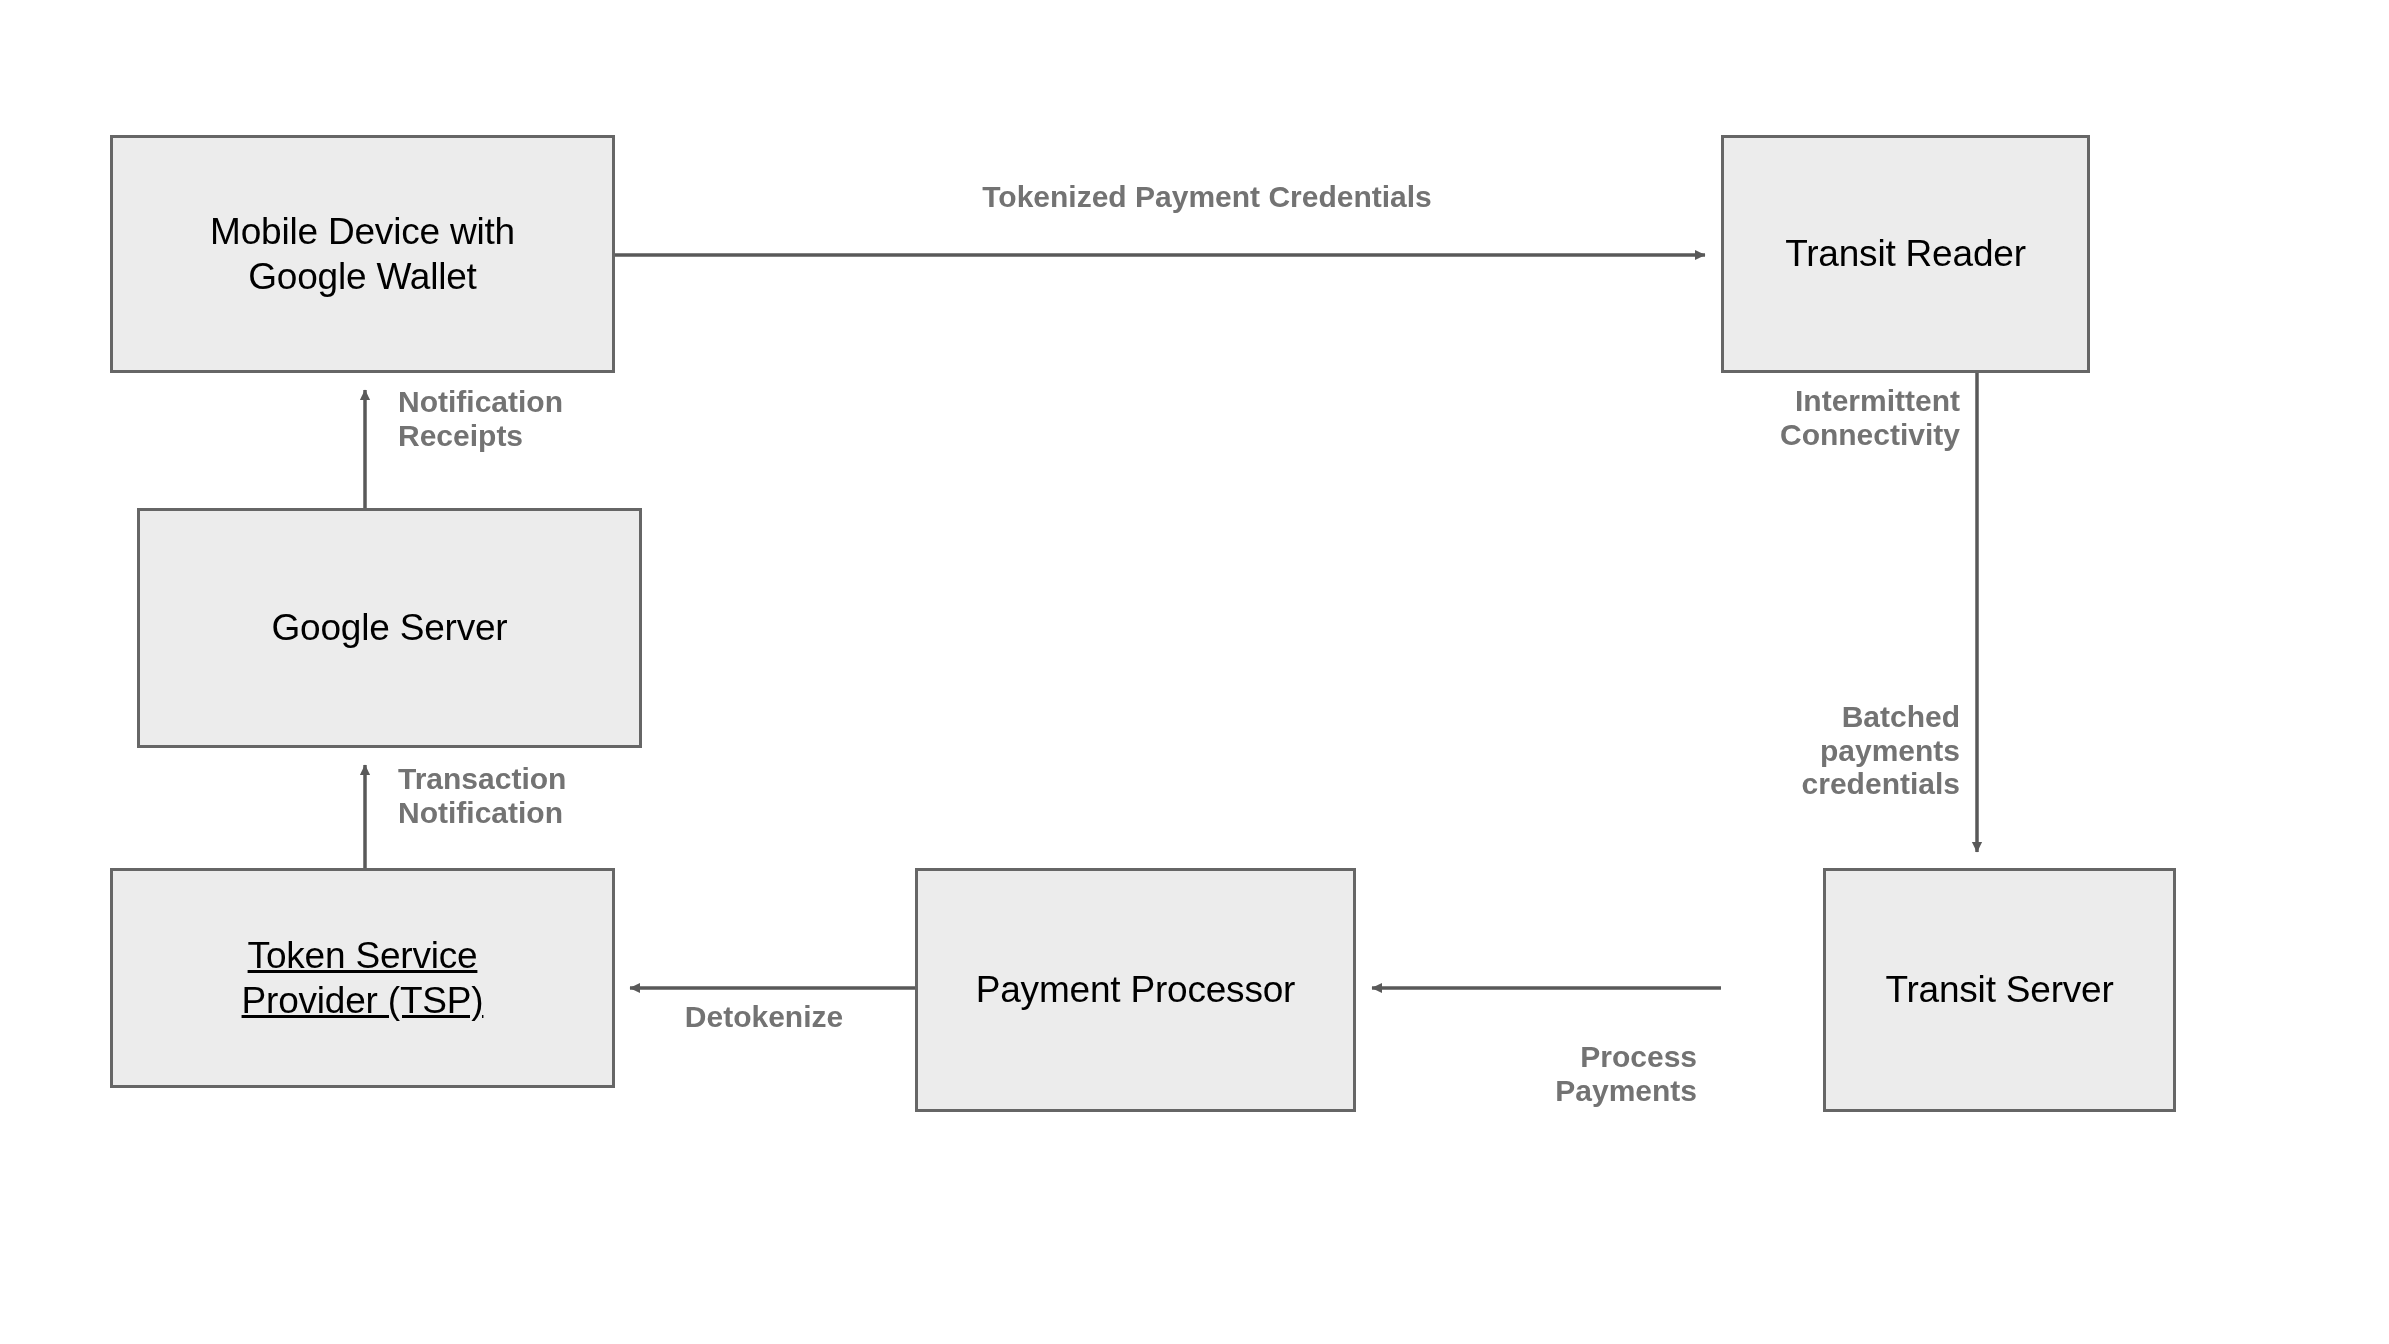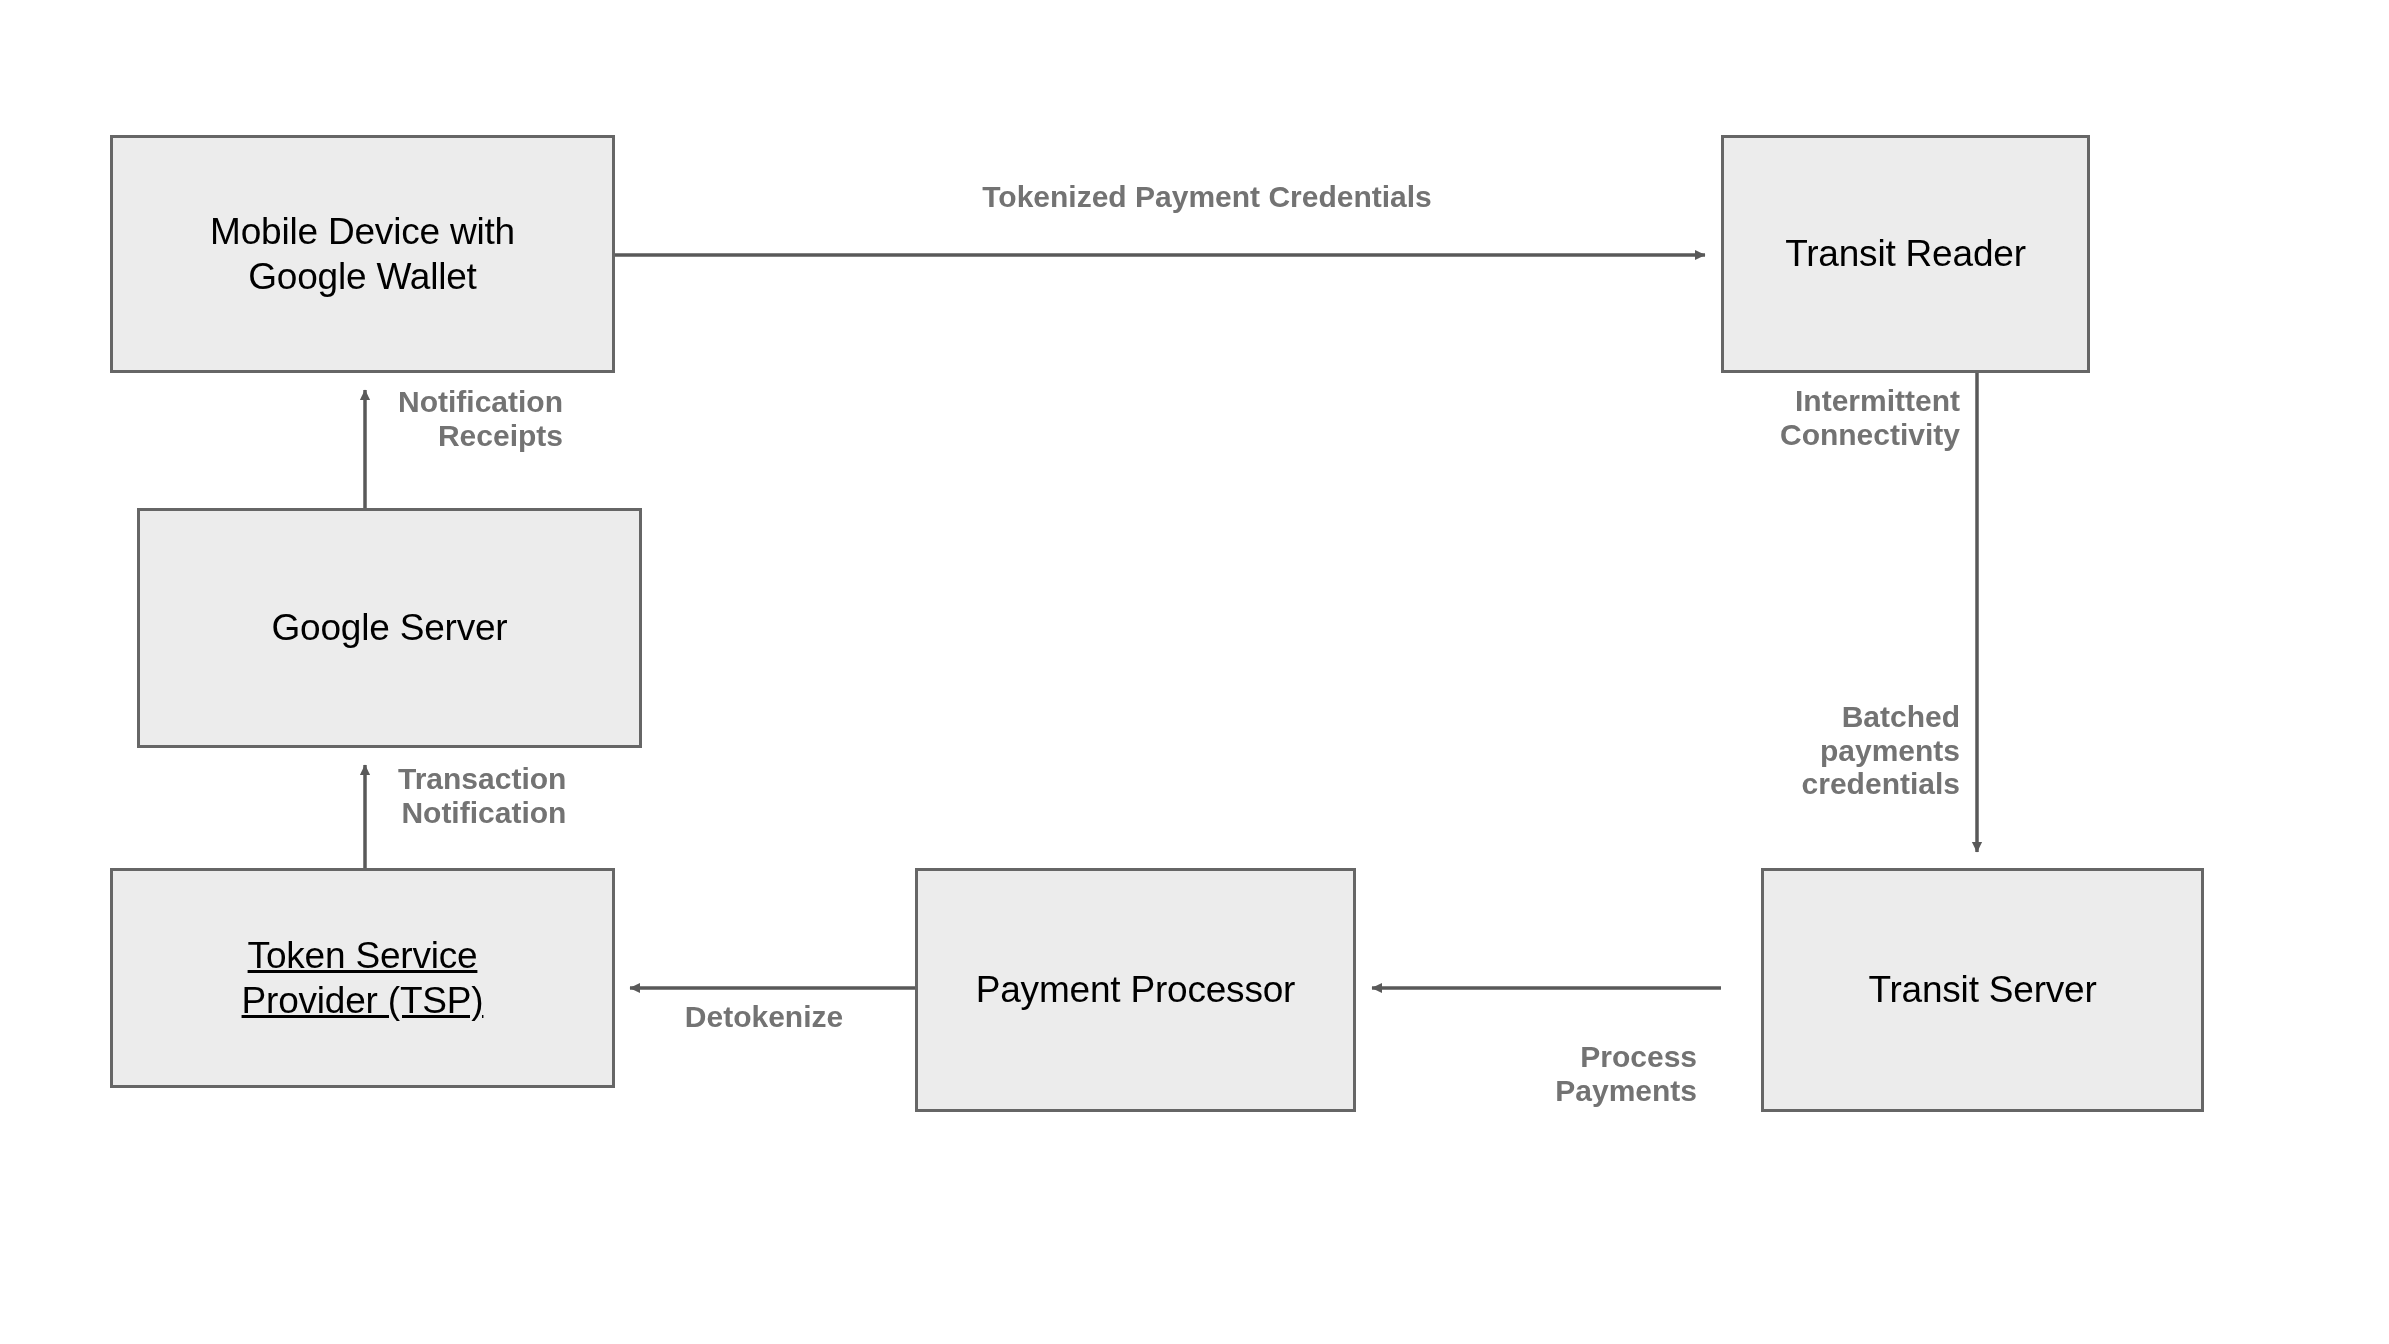--- a/index.html
+++ b/index.html
@@ -49,21 +49,21 @@
   .edge-label {
     position: absolute;
     font-family: "Liberation Sans", sans-serif;
     font-size: 30px;
     font-weight: bold;
     color: #737373;
     line-height: 1.12;
     white-space: pre-line;
   }
   .lbl-center { text-align: center; transform: translateX(-50%); }
-  .lbl-left   { text-align: right; }
+  .lbl-left   { text-align: left; }
   .lbl-right  { text-align: right; transform: translateX(-100%); }
 </style>
 </head>
 <body>
 
 <div id="canvas">
 
   <svg id="edges" viewBox="0 0 2389 1344" width="2389" height="1344" xmlns="http://www.w3.org/2000/svg">
     <defs>
       <marker id="arrowRight" markerWidth="11" markerHeight="11" refX="10" refY="5.5" orient="auto" markerUnits="userSpaceOnUse">
@@ -108,21 +108,21 @@
 
   <div class="node" style="left:110px; top:868px; width:505px; height:220px;text-decoration:underline;">
     <span class="node-label">Token Service
 Provider (TSP)</span>
   </div>
 
   <div class="node" style="left:915px; top:868px; width:441px; height:244px;">
     <span class="node-label">Payment Processor</span>
   </div>
 
-  <div class="node" style="left:1761px; top:868px; width:443px; height:244px;">
+  <div class="node" style="left:1823px; top:868px; width:353px; height:244px;">
     <span class="node-label">Transit Server</span>
   </div>
 
   <div class="edge-label lbl-center" style="left:1207px; top:180px;">Tokenized Payment Credentials</div>
 
   <div class="edge-label lbl-right" style="left:1960px; top:384px;">Intermittent
 Connectivity</div>
 
   <div class="edge-label lbl-right" style="left:1960px; top:700px;">Batched
 payments

